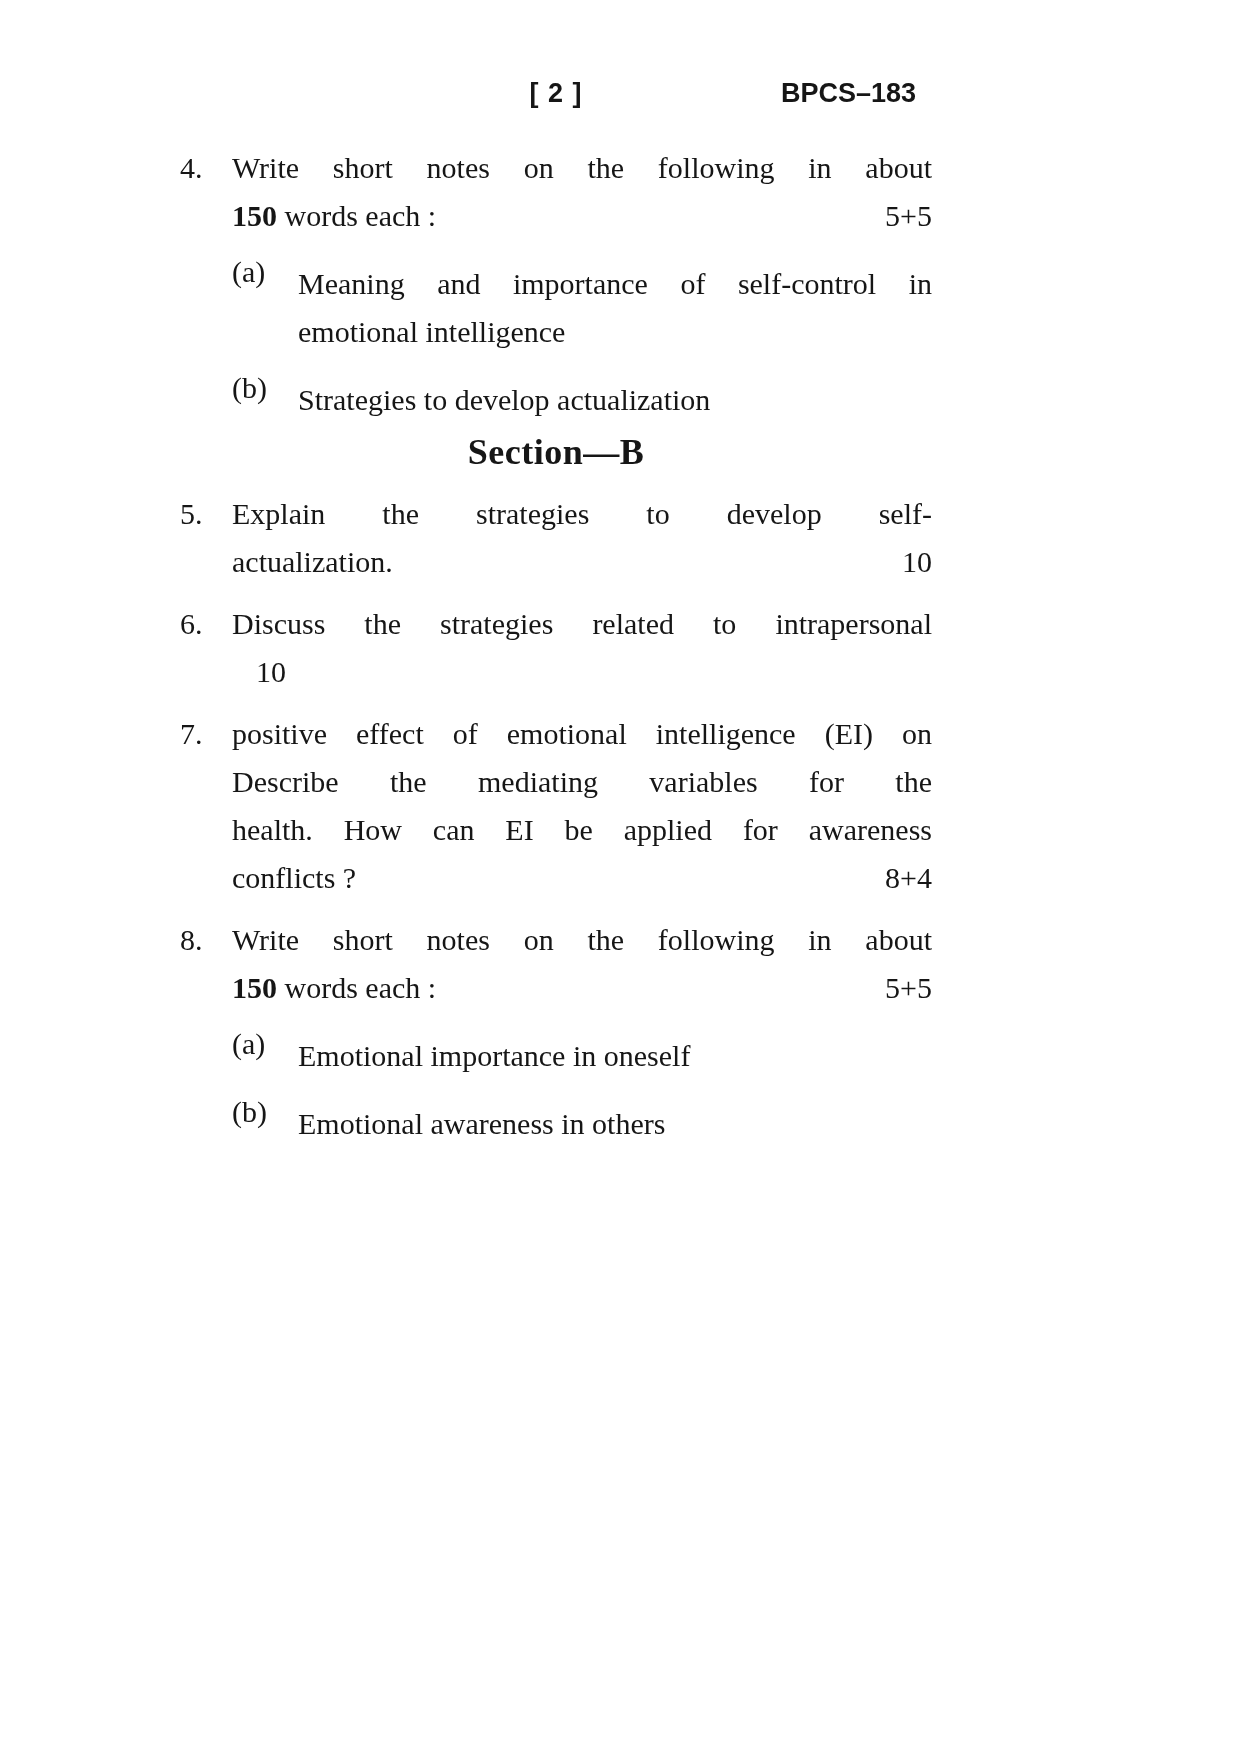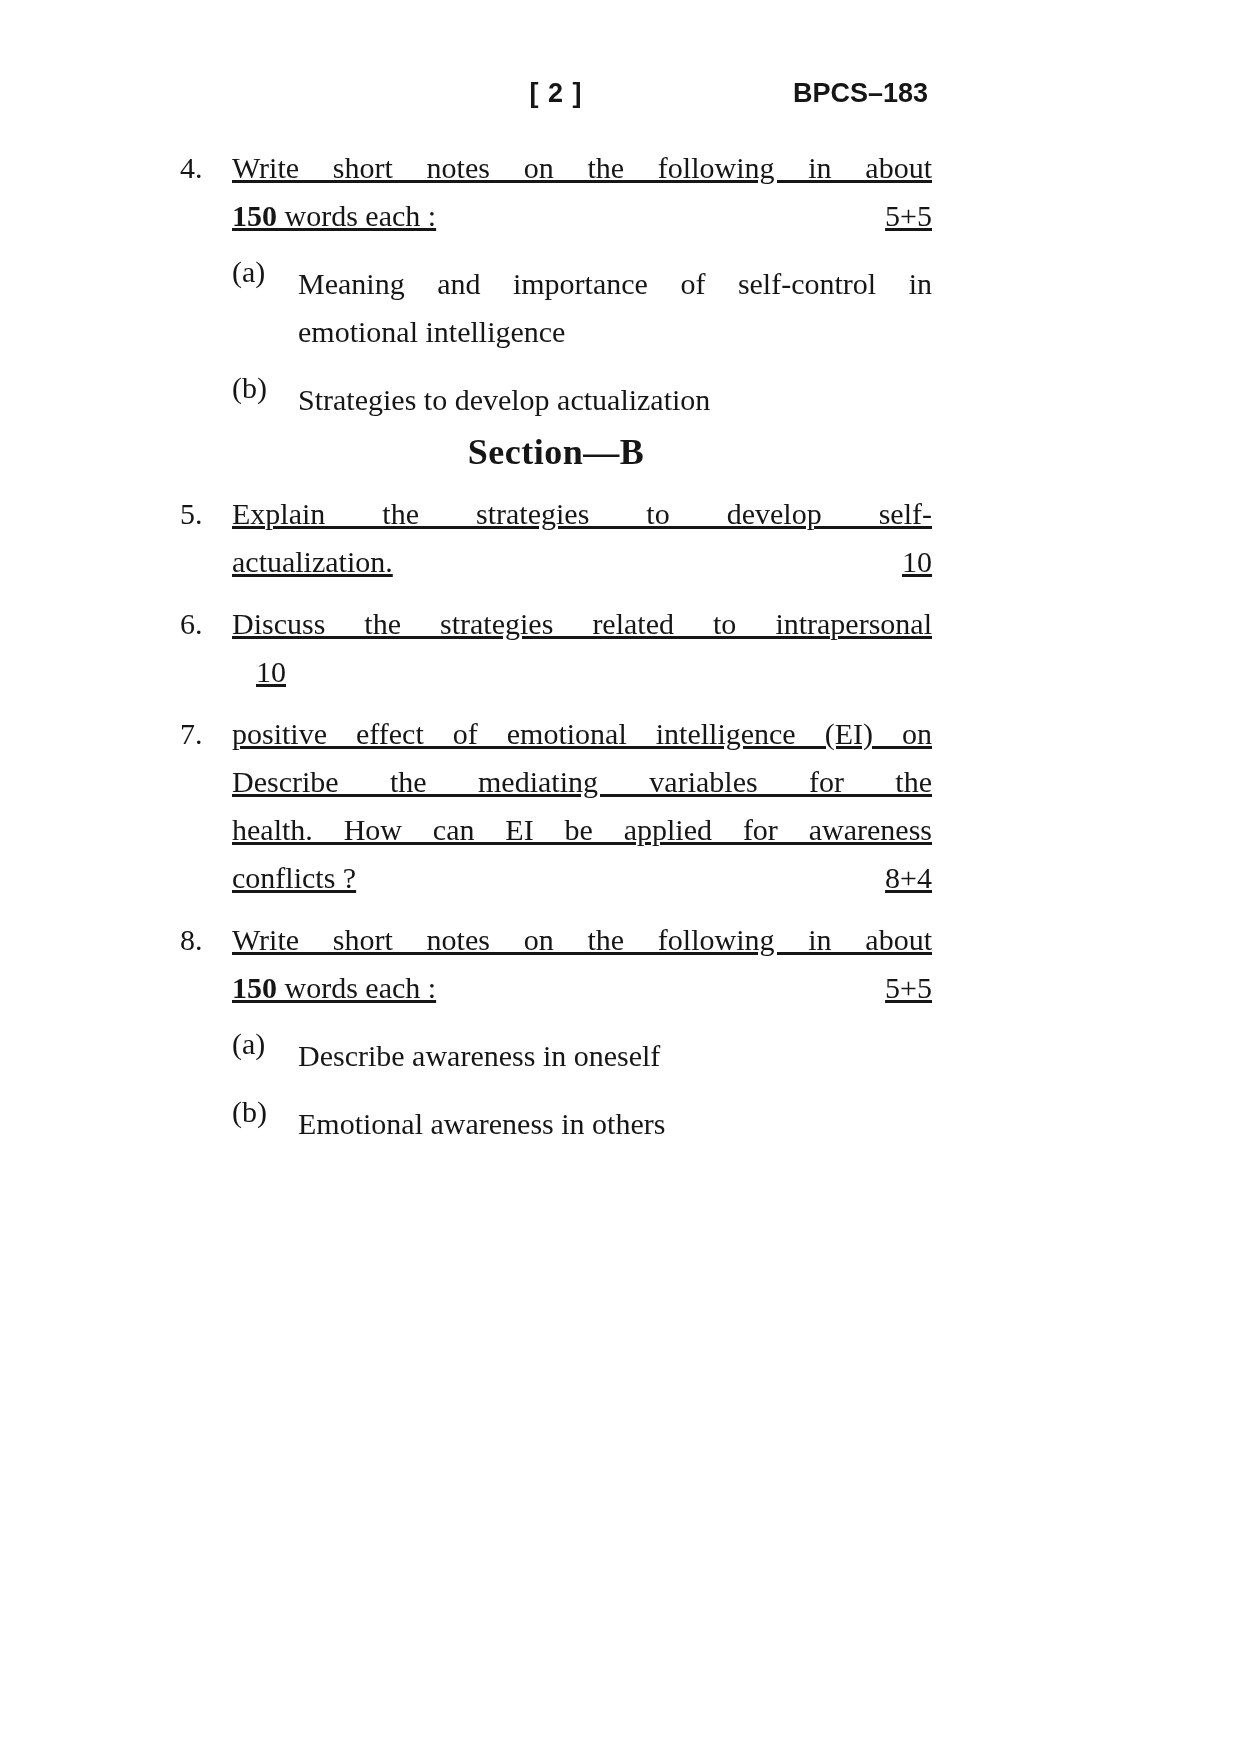--- a/index.html
+++ b/index.html
@@ -19,35 +19,35 @@
   .header {
     position: relative;
     margin: 0 309px 0 180px;
     padding-top: 78px;
     font-family: "Liberation Sans", "DejaVu Sans", sans-serif;
     font-weight: 700;
     font-size: 27px;
     line-height: 30px;
   }
   .page-number { text-align: center; letter-spacing: 1px; }
-  .paper-code  { position: absolute; right: 4px; top: 78px; }
+  .paper-code  { position: absolute; right: 16px; top: 78px; }
 
   
   .content {
     margin: 0 309px 0 180px;
     font-size: 30px;
   }
 
   .question { display: flex; margin-top: 14px; }
   .content > .question:first-child { margin-top: 36px; }
 
   .qnum  { flex: 0 0 52px; width: 52px; line-height: 48px; }
   .qbody { flex: 1; min-width: 0; }
 
-  .qtext { width: 100%; text-decoration: underline; }
+  .qtext { width: 100%; }
 
   .jline {
     line-height: 48px;
     text-align: justify;
     text-align-last: justify;
     text-justify: inter-word;
   }
   .lastline {
     line-height: 48px;
     display: flex;
@@ -162,21 +162,21 @@
           <div class="jline">Write short notes on the following in about</div>
           <div class="lastline">
             <span class="ltext"><b>150</b><span> words each :</span></span>
             <span class="marks">5+5</span>
           </div>
         </div>
         <div class="subitem">
           <span class="sublabel">(a)</span>
           <div class="subtext">
             <div class="lastline">
-              <span class="ltext">Describe awareness in oneself</span>
+              <span class="ltext">Emotional importance in oneself</span>
             </div>
           </div>
         </div>
         <div class="subitem">
           <span class="sublabel">(b)</span>
           <div class="subtext">
             <div class="lastline">
               <span class="ltext">Emotional awareness in others</span>
             </div>
           </div>

